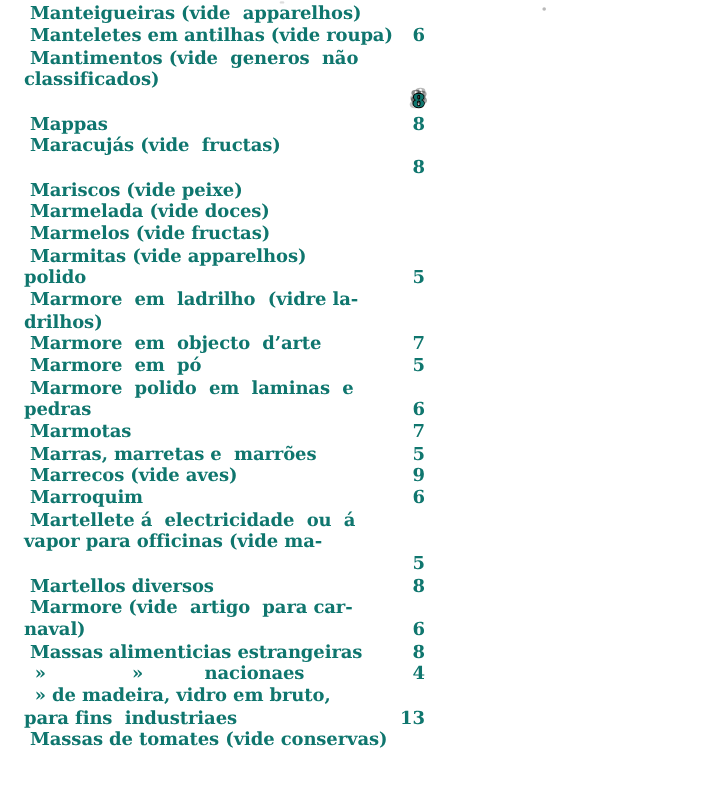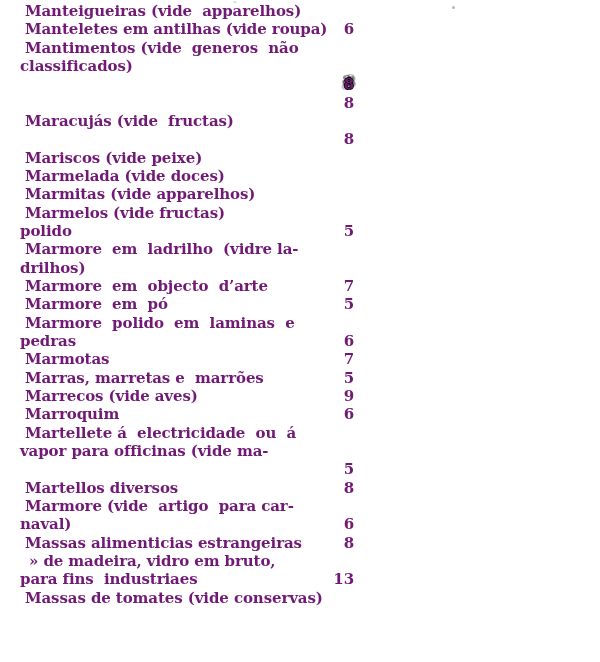--- a/index.html
+++ b/index.html
@@ -10,21 +10,21 @@
   .page {
     position: relative;
     width: 600px;
     height: 662px;
     background: #ffffff;
     overflow: hidden;
     box-sizing: border-box;
     padding-top: 2px;
     font-family: "DejaVu Serif", "Liberation Serif", serif;
     font-weight: 700;
-    color: #701a75;
+    color: #0f766e;
   }
   .row {
     position: relative;
     height: 18.33px;
     line-height: 18.33px;
     font-size: 15px;
     white-space: pre;           
     letter-spacing: -0.1px;
   }
   .row .txt { display: inline-block; }
@@ -63,45 +63,46 @@
 </head>
 <body>
 
 <div class="page">
   <div>
       <div class="row i0"><span class="txt">Manteigueiras (vide  apparelhos)</span></div>
       <div class="row i0"><span class="txt">Manteletes em antilhas (vide roupa)</span><span class="num">6</span></div>
       <div class="row i0"><span class="txt">Mantimentos (vide  generos  não</span></div>
       <div class="row i1"><span class="txt">classificados)</span></div>
       <div class="row i0"><span class="num smudge">8</span></div>
-      <div class="row i0"><span class="num">8</span></div>
+      <div class="row i0"><span class="txt">Mappas</span><span class="num">8</span></div>
       <div class="row i0"><span class="txt">Maracujás (vide  fructas)</span></div>
       <div class="row i0"><span class="num">8</span></div>
       <div class="row i0"><span class="txt">Mariscos (vide peixe)</span></div>
       <div class="row i0"><span class="txt">Marmelada (vide doces)</span></div>
+      <div class="row i0"><span class="txt">Marmelos (vide fructas)</span></div>
       <div class="row i0"><span class="txt">Marmitas (vide apparelhos)</span></div>
-      <div class="row i0"><span class="txt">Marmelos (vide fructas)</span></div>
       <div class="row i1"><span class="txt">polido</span><span class="num">5</span></div>
       <div class="row i0"><span class="txt">Marmore  em  ladrilho  (vidre la-</span></div>
       <div class="row i1"><span class="txt">drilhos)</span></div>
       <div class="row i0"><span class="txt">Marmore  em  objecto  d’arte</span><span class="num">7</span></div>
       <div class="row i0"><span class="txt">Marmore  em  pó</span><span class="num">5</span></div>
       <div class="row i0"><span class="txt">Marmore  polido  em  laminas  e</span></div>
       <div class="row i1"><span class="txt">pedras</span><span class="num">6</span></div>
       <div class="row i0"><span class="txt">Marmotas</span><span class="num">7</span></div>
       <div class="row i0"><span class="txt">Marras, marretas e  marrões</span><span class="num">5</span></div>
       <div class="row i0"><span class="txt">Marrecos (vide aves)</span><span class="num">9</span></div>
       <div class="row i0"><span class="txt">Marroquim</span><span class="num">6</span></div>
       <div class="row i0"><span class="txt">Martellete á  electricidade  ou  á</span></div>
       <div class="row i1"><span class="txt">vapor para officinas (vide ma-</span></div>
       <div class="row i1"><span class="num">5</span></div>
       <div class="row i0"><span class="txt">Martellos diversos</span><span class="num">8</span></div>
       <div class="row i0"><span class="txt">Marmore (vide  artigo  para car-</span></div>
       <div class="row i1"><span class="txt">naval)</span><span class="num">6</span></div>
       <div class="row i0"><span class="txt">Massas alimenticias estrangeiras</span><span class="num">8</span></div>
+      <div class="row i2"><span class="txt">»              »          nacionaes</span><span class="num">4</span></div>
       <div class="row i2"><span class="txt">» de madeira, vidro em bruto,</span></div>
       <div class="row i1"><span class="txt">para fins  industriaes</span><span class="num">13</span></div>
       <div class="row i0"><span class="txt">Massas de tomates (vide conservas)</span></div>
     </div>
   <div class="speck speck-a"></div>
   <div class="speck speck-b"></div>
   <div class="speck speck-c"></div>
 </div>
 
 </body></html>

